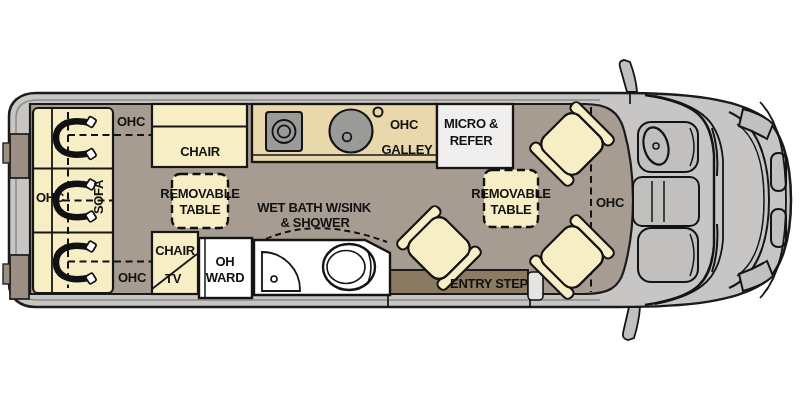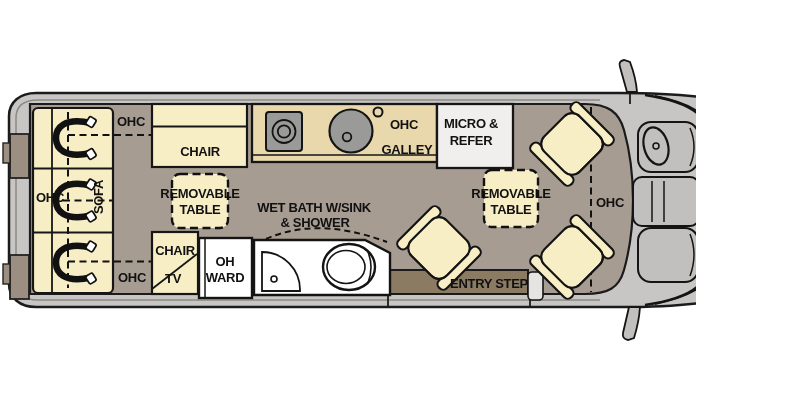--- a/index.html
+++ b/index.html
@@ -1,16 +1,16 @@
 <!DOCTYPE html>
 <html style="--body: #c8c6c4; --cabshape: #c2c0be; --floor: #a79c91; --cream: #f8eec6; --tan: #e9d8ab; --appliance: #9a9a98; --micro: #f1efed; --entry: #8b7b63; --block: #9c8e80; --step: #e6e4e2; --white: #ffffff; --outline: #1b1b1b;"><head>
 <meta charset="utf-8">
 <style>
   html,body{margin:0;padding:0;background:#ffffff;}
-  .canvas{position:relative;width:696px;height:400px;background:#fff;overflow:hidden;}
+  .canvas{position:relative;width:800px;height:400px;background:#fff;overflow:hidden;}
   svg{display:block;}
   svg text{
     font-family:"Liberation Sans", sans-serif;
     font-weight:bold;
     font-size:13px;
     fill:#111;
     text-anchor:middle;
     letter-spacing:-0.3px;
   }
 </style>

